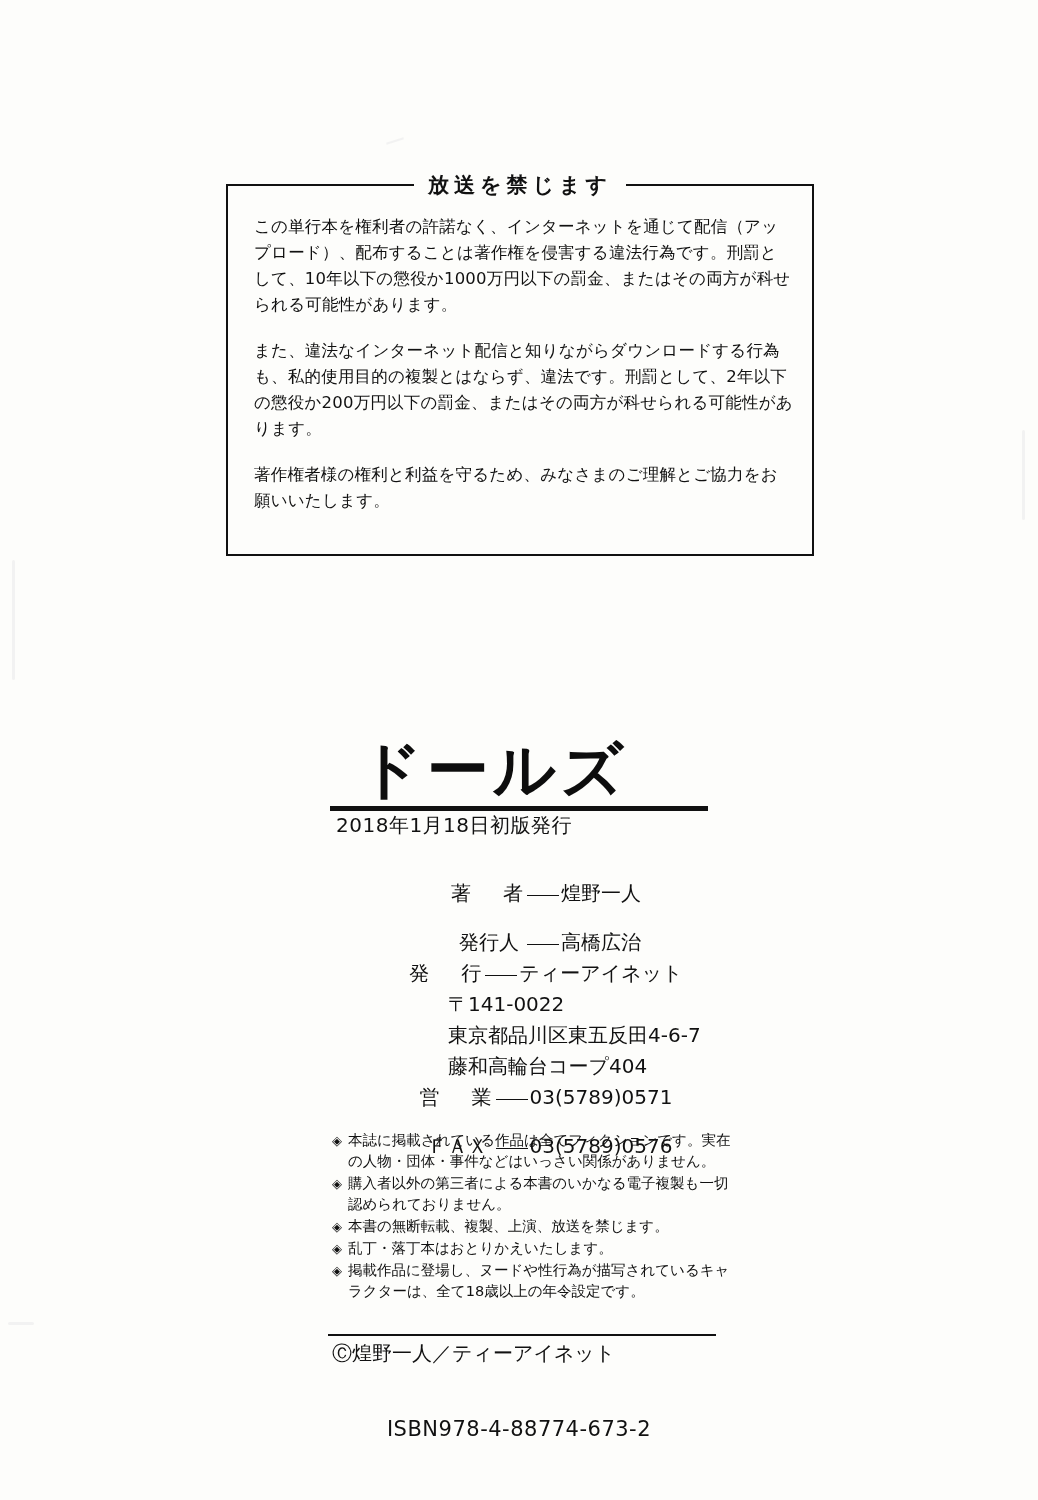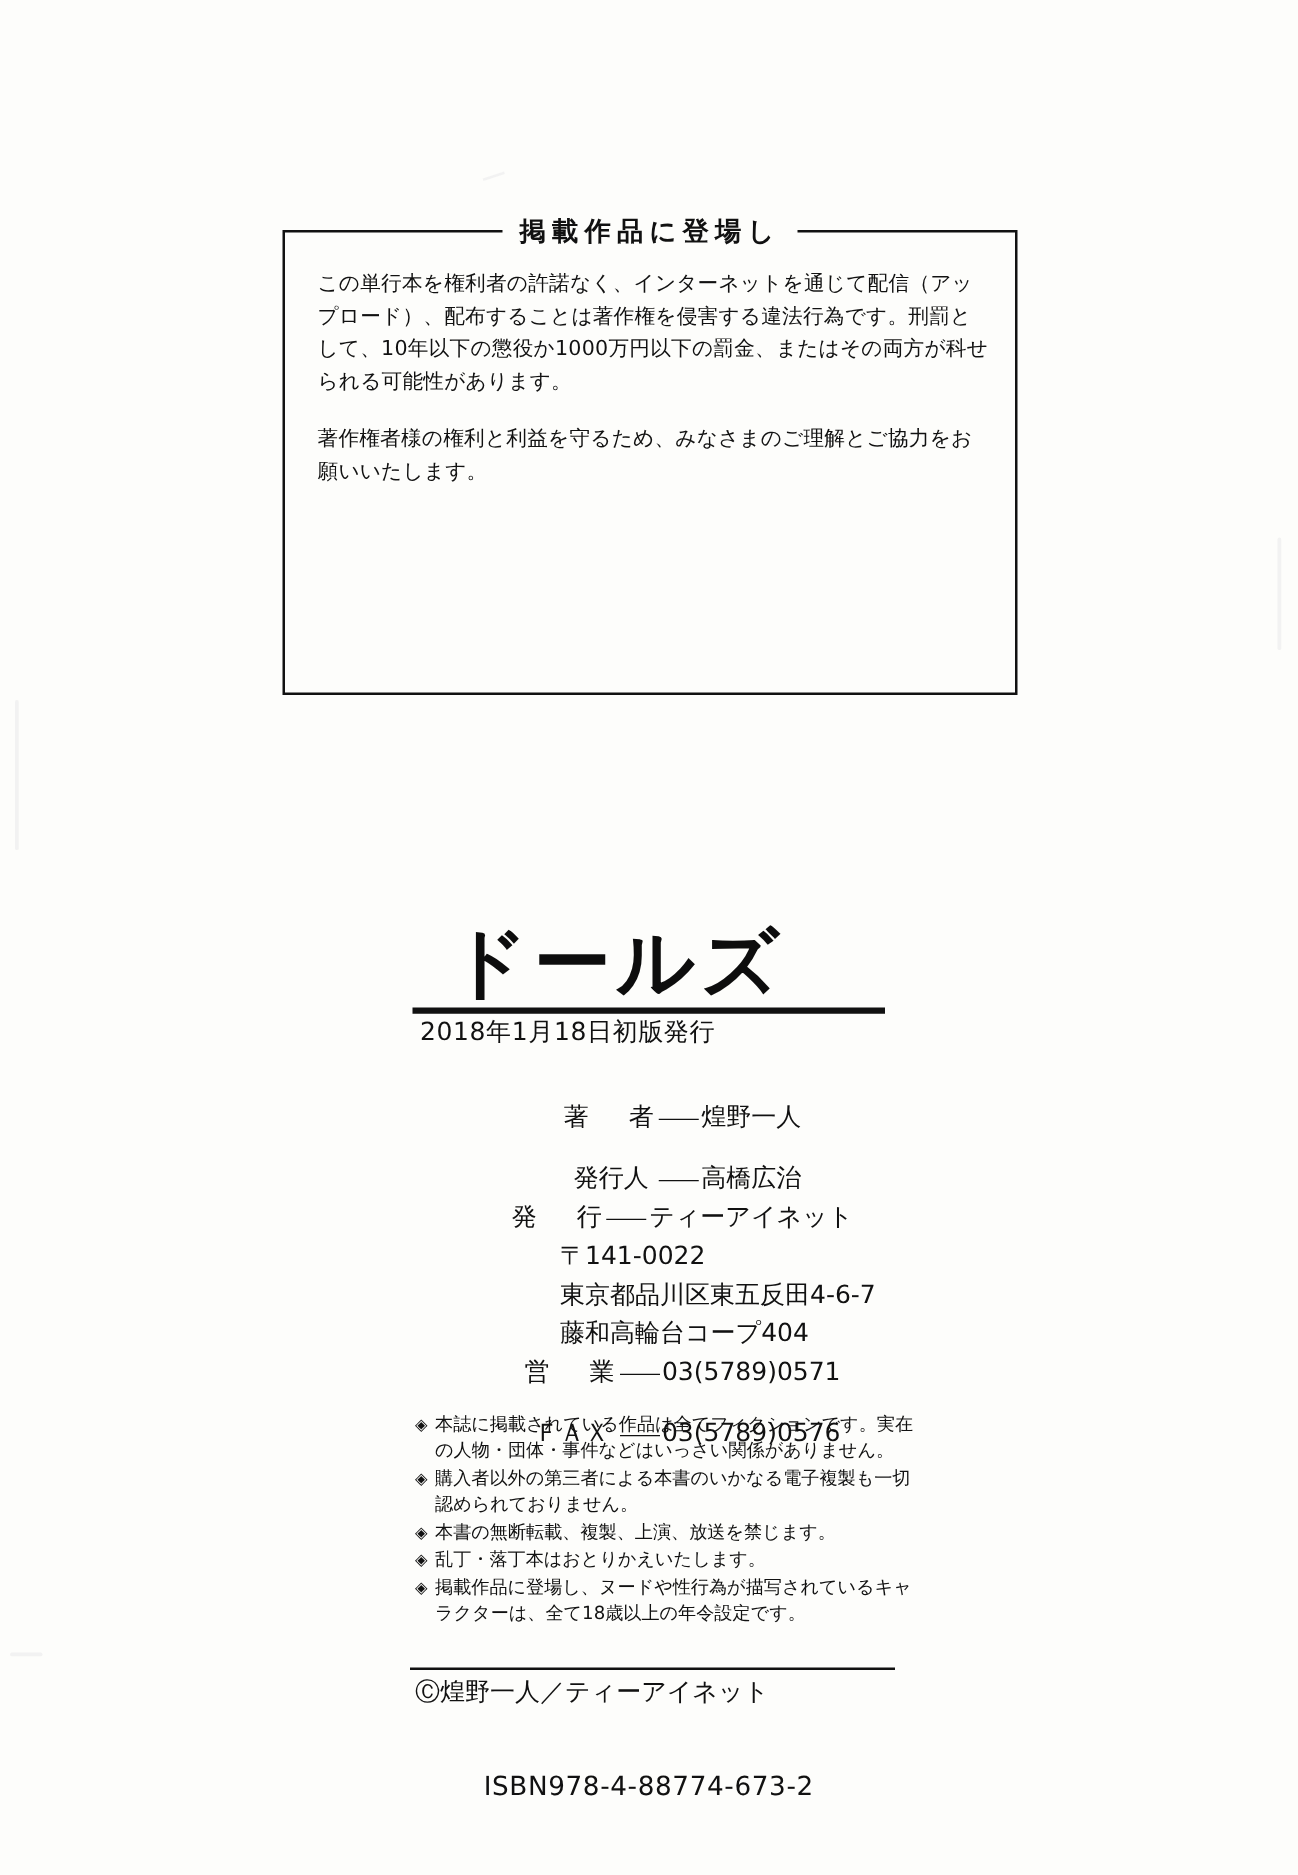--- a/index.html
+++ b/index.html
@@ -189,24 +189,25 @@
 </head>
 <body>
 
 <div class="smudge" style="left:12px; top:560px; width:3px; height:120px; border-radius:2px;"></div>
 <div class="smudge" style="left:1022px; top:430px; width:3px; height:90px; border-radius:2px;"></div>
 <div class="smudge" style="left:8px; top:1322px; width:26px; height:3px; border-radius:2px;"></div>
 <div class="smudge" style="left:386px; top:140px; width:18px; height:2px; transform:rotate(-18deg);"></div>
 
 <div class="notice-box"></div>
 <div class="notice-title-wrap">
-  <span class="notice-title">掲載作品に登場し</span>
+  <span class="notice-title">放送を禁じます</span>
 </div>
 <div class="notice-body">
   <p>この単行本を権利者の許諾なく、インターネットを通じて配信（アップロード）、配布することは著作権を侵害する違法行為です。刑罰として、10年以下の懲役か1000万円以下の罰金、またはその両方が科せられる可能性があります。</p>
+  <p>また、違法なインターネット配信と知りながらダウンロードする行為も、私的使用目的の複製とはならず、違法です。刑罰として、2年以下の懲役か200万円以下の罰金、またはその両方が科せられる可能性があります。</p>
   <p>著作権者様の権利と利益を守るため、みなさまのご理解とご協力をお願いいたします。</p>
 </div>
 
 <div class="book-title">ドールズ</div>
 <div class="title-rule"></div>
 <div class="pub-date">2018年1月18日初版発行</div>
 
 <div class="colophon">
   <span class="col-row">
     <span class="col-label">著　者</span><span class="col-dash"></span><span>煌野一人</span>

